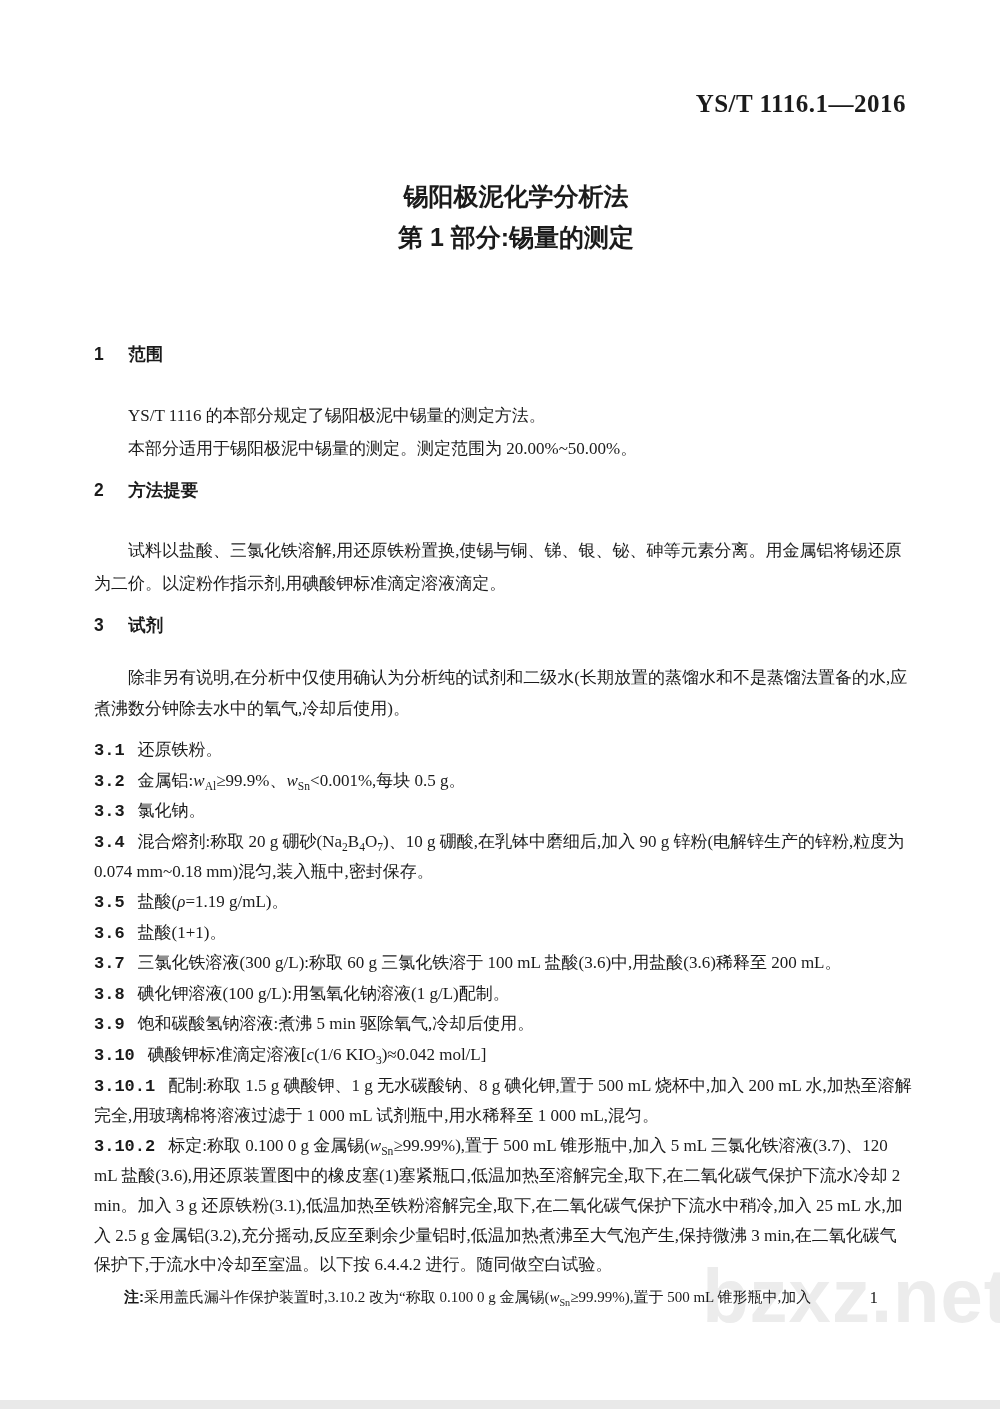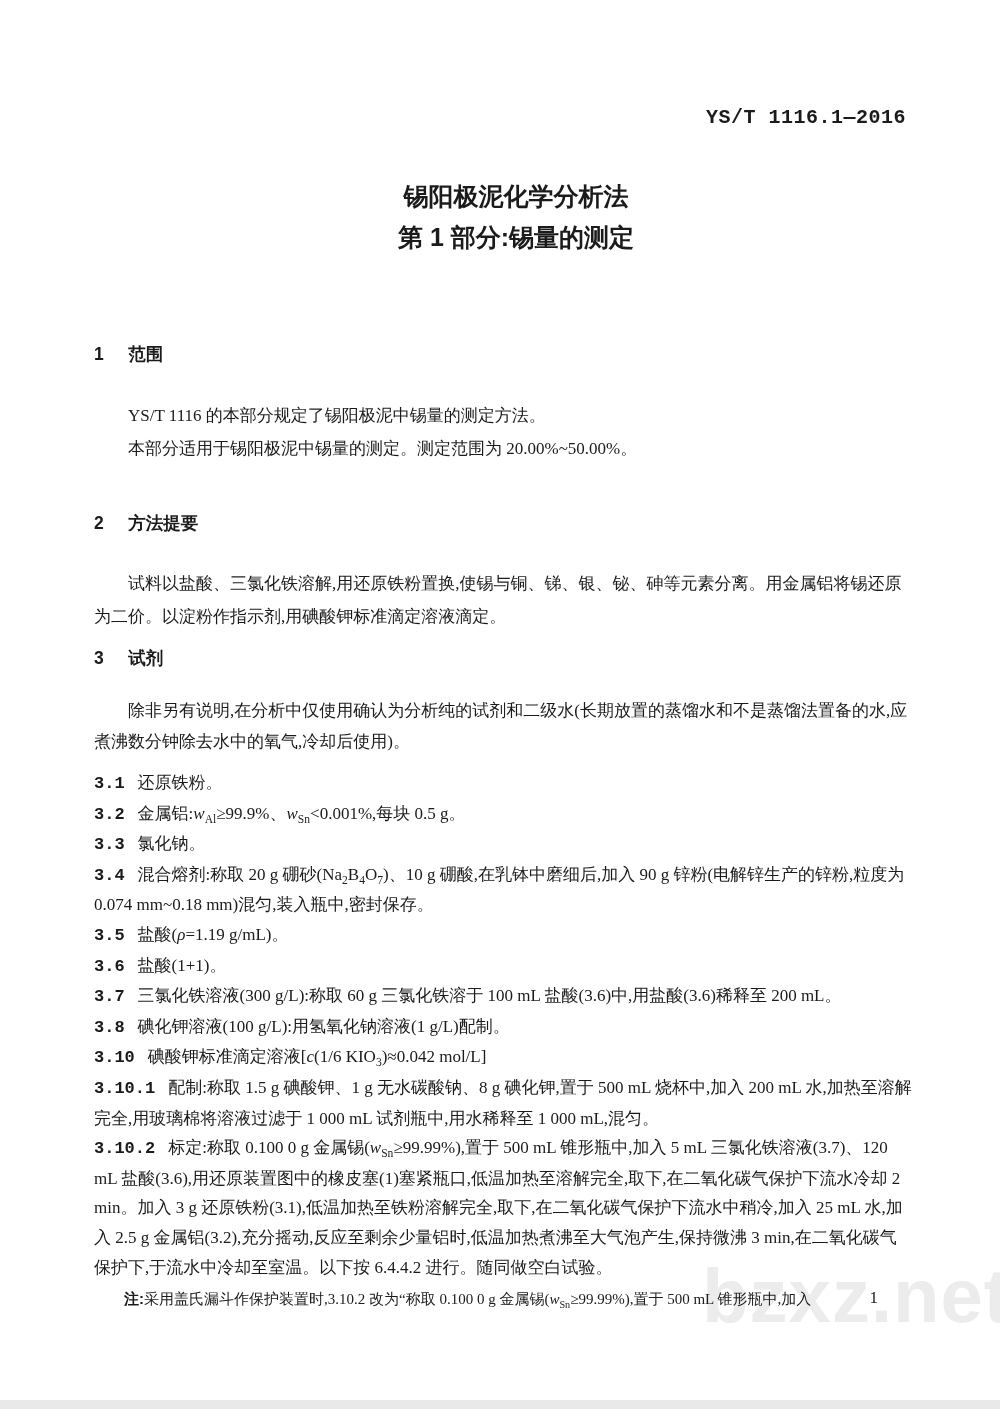--- a/index.html
+++ b/index.html
@@ -9,44 +9,44 @@
     background:#ffffff;
     overflow:hidden;
     font-family:"Liberation Serif","DejaVu Serif",serif;
     color:#1b1b1b;
   }
   .scan-edge-bottom{
     position:absolute;left:0;right:0;bottom:0;height:9px;
     background:#e9e9e9;
   }
   .std-no{
-    position:absolute;top:106px;right:94px;
-    font-family:Liberation Mono, monospace;
-    font-weight:700;font-size:20px;letter-spacing:.5px;
+    position:absolute;top:90px;right:94px;
+    font-family:Liberation Serif, serif;
+    font-weight:700;font-size:25px;letter-spacing:.5px;
     z-index:2;
   }
   .title-block{
     position:absolute;top:176px;left:0;right:0;
     text-align:center;
     font-family:"Liberation Sans","DejaVu Sans",sans-serif;
     font-weight:700;font-size:25px;line-height:41px;
     z-index:2;
     padding-left:32px;
   }
   .content{
     position:absolute;left:94px;top:344px;width:818px;
     font-size:17px;z-index:2;
   }
   .sec-h{
     font-family:"Liberation Sans","DejaVu Sans",sans-serif;
     font-weight:700;font-size:17.5px;line-height:20px;
   }
   .sec-h .sec-num{margin-right:1.4em;}
   .h1{margin:0 0 35px 0;}
-  .h2{margin:48px 0 34px 0;}
+  .h2{margin:15px 0 34px 0;}
   .h3{margin:15px 0 27px 0;}
   .para{margin:0;text-indent:2em;line-height:33px;}
   .intro{line-height:31px;margin-bottom:11px;}
   .item{line-height:29.6px;margin:0;}
   .item .num{
     font-family:Liberation Mono, monospace;
     font-weight:700;margin-right:13px;white-space:nowrap;
   }
   .note{
     margin-top:6px;font-size:15px;line-height:22px;text-indent:2em;
@@ -97,20 +97,21 @@
 
     <div>
       <p class="item"><span class="num">3.1</span><span>还原铁粉。</span></p>
       <p class="item"><span class="num">3.2</span><span>金属铝:<i>w</i><sub>Al</sub>≥99.9%、<i>w</i><sub>Sn</sub>&lt;0.001%,每块 0.5 g。</span></p>
       <p class="item"><span class="num">3.3</span><span>氯化钠。</span></p>
       <p class="item"><span class="num">3.4</span><span>混合熔剂:称取 20 g 硼砂(Na<sub>2</sub>B<sub>4</sub>O<sub>7</sub>)、10 g 硼酸,在乳钵中磨细后,加入 90 g 锌粉(电解锌生产的锌粉,粒度为 0.074 mm~0.18 mm)混匀,装入瓶中,密封保存。</span></p>
       <p class="item"><span class="num">3.5</span><span>盐酸(<i>ρ</i>=1.19 g/mL)。</span></p>
       <p class="item"><span class="num">3.6</span><span>盐酸(1+1)。</span></p>
       <p class="item"><span class="num">3.7</span><span>三氯化铁溶液(300 g/L):称取 60 g 三氯化铁溶于 100 mL 盐酸(3.6)中,用盐酸(3.6)稀释至 200 mL。</span></p>
       <p class="item"><span class="num">3.8</span><span>碘化钾溶液(100 g/L):用氢氧化钠溶液(1 g/L)配制。</span></p>
+      <p class="item"><span class="num">3.9</span><span>饱和碳酸氢钠溶液:煮沸 5 min 驱除氧气,冷却后使用。</span></p>
       <p class="item"><span class="num">3.10</span><span>碘酸钾标准滴定溶液[<i>c</i>(1/6 KIO<sub>3</sub>)≈0.042 mol/L]</span></p>
       <p class="item"><span class="num">3.10.1</span><span>配制:称取 1.5 g 碘酸钾、1 g 无水碳酸钠、8 g 碘化钾,置于 500 mL 烧杯中,加入 200 mL 水,加热至溶解完全,用玻璃棉将溶液过滤于 1 000 mL 试剂瓶中,用水稀释至 1 000 mL,混匀。</span></p>
       <p class="item"><span class="num">3.10.2</span><span>标定:称取 0.100 0 g 金属锡(<i>w</i><sub>Sn</sub>≥99.99%),置于 500 mL 锥形瓶中,加入 5 mL 三氯化铁溶液(3.7)、120 mL 盐酸(3.6),用还原装置图中的橡皮塞(1)塞紧瓶口,低温加热至溶解完全,取下,在二氧化碳气保护下流水冷却 2 min。加入 3 g 还原铁粉(3.1),低温加热至铁粉溶解完全,取下,在二氧化碳气保护下流水中稍冷,加入 25 mL 水,加入 2.5 g 金属铝(3.2),充分摇动,反应至剩余少量铝时,低温加热煮沸至大气泡产生,保持微沸 3 min,在二氧化碳气保护下,于流水中冷却至室温。以下按 6.4.4.2 进行。随同做空白试验。</span></p>
     </div>
 
     <p class="note"><span class="note-label">注:</span><span>采用盖氏漏斗作保护装置时,3.10.2 改为“称取 0.100 0 g 金属锡(<i>w</i><sub>Sn</sub>≥99.99%),置于 500 mL 锥形瓶中,加入</span></p>
 
   </div>
 
   <div class="watermark">bzxz.net</div>

